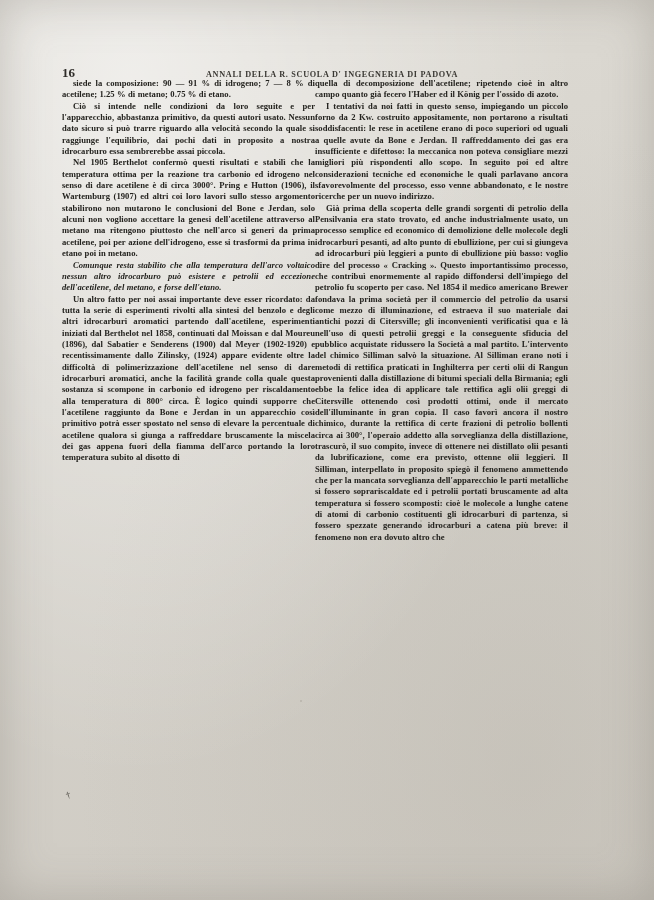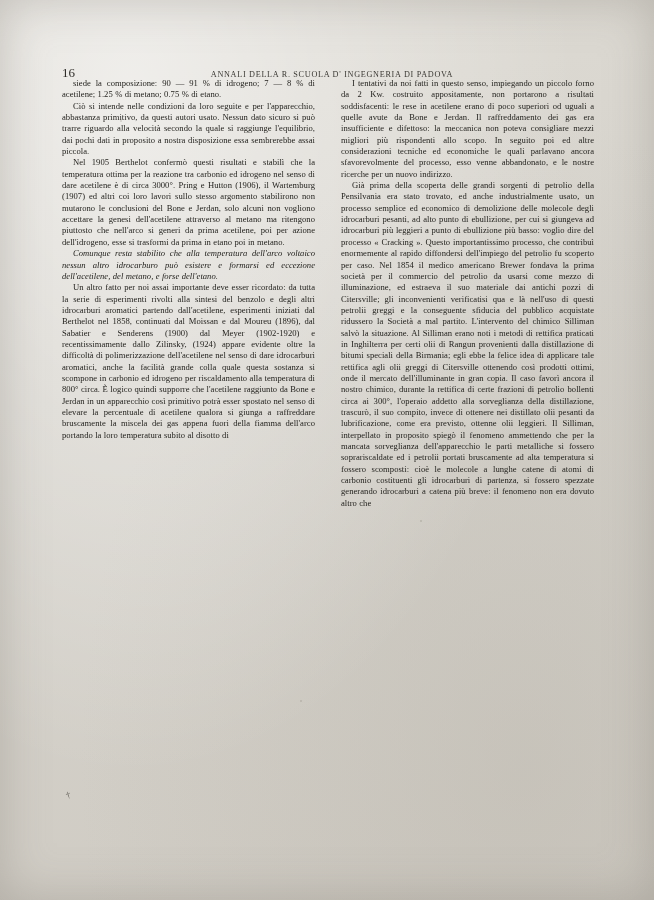--- a/index.html
+++ b/index.html
@@ -11,20 +11,21 @@
     width: 654px;
     height: 900px;
     overflow: hidden;
     font-family: "Liberation Serif", serif;
   }
   .page {
     position: relative;
     width: 654px;
     height: 900px;
     background: #d2d0cb;
+    font-weight: bold;
   }
   .paper {
     position: absolute;
     left: 0; top: 0;
     width: 654px;
     height: 900px;
     background:
       radial-gradient(ellipse at 20% 10%, rgba(255,255,255,0.55), rgba(255,255,255,0) 60%),
       radial-gradient(ellipse at 80% 85%, rgba(180,175,165,0.35), rgba(255,255,255,0) 60%),
       linear-gradient(170deg, #dedbd4 0%, #d6d3cc 40%, #cfcbc3 100%);
@@ -56,21 +57,20 @@
     color: #3a3833;
     font-variant: small-caps;
     text-transform: uppercase;
     padding-right: 26px;
     white-space: nowrap;
     overflow: hidden;
     margin-top: 30px;
   }
   .columns {
     display: flex;
-    gap: 26px;
   }
   .col {
     width: 253px;
   }
   p {
     margin: 0;
     font-size: 8.6px;
     line-height: 11.35px;
     text-align: justify;
     text-align-last: left;
@@ -113,27 +113,28 @@
 
     <div class="header">
       <div class="folio">16</div>
       <div class="running-head">Annali della R. Scuola d' Ingegneria di Padova</div>
     </div>
 
     <div class="columns">
 
       <div class="col">
         <p>siede la composizione: 90 — 91 % di idrogeno; 7 — 8 % di acetilene; 1.25 % di metano; 0.75 % di etano.</p>
-        <p>Ciò si intende nelle condizioni da loro seguite e per l'apparecchio, abbastanza primitivo, da questi autori usato. Nessun dato sicuro si può trarre riguardo alla velocità secondo la quale si raggiunge l'equilibrio, dai pochi dati in proposito a nostra disposizione essa sembrerebbe assai piccola.</p>
+        <p>Ciò si intende nelle condizioni da loro seguite e per l'apparecchio, abbastanza primitivo, da questi autori usato. Nessun dato sicuro si può trarre riguardo alla velocità secondo la quale si raggiunge l'equilibrio, dai pochi dati in proposito a nostra idrocarburo essa sembrerebbe assai piccola.</p>
         <p>Nel 1905 Berthelot confermò questi risultati e stabilì che la temperatura ottima per la reazione tra carbonio ed idrogeno nel senso di dare acetilene è di circa 3000°. Pring e Hutton (1906), il Wartemburg (1907) ed altri coi loro lavori sullo stesso argomento stabilirono non mutarono le conclusioni del Bone e Jerdan, solo alcuni non vogliono accettare la genesi dell'acetilene attraverso al metano ma ritengono piuttosto che nell'arco si generi da prima acetilene, poi per azione dell'idrogeno, esse si trasformi da prima in etano poi in metano.</p>
-        <p class="ital">Comunque resta stabilito che alla temperatura dell'arco voltaico nessun altro idrocarburo può esistere e formarsi ed eccezione dell'acetilene, del metano, e forse dell'etano.</p>
+        <p class="ital">Comunque resta stabilito che alla temperatura dell'arco voltaico nessun altro idrocarburo può esistere e petrolii ed eccezione dell'acetilene, del metano, e forse dell'etano.</p>
         <p>Un altro fatto per noi assai importante deve esser ricordato: da tutta la serie di esperimenti rivolti alla sintesi del benzolo e degli altri idrocarburi aromatici partendo dall'acetilene, esperimenti iniziati dal Berthelot nel 1858, continuati dal Moissan e dal Moureu (1896), dal Sabatier e Senderens (1900) dal Meyer (1902-1920) e recentissimamente dallo Zilinsky, (1924) appare evidente oltre la difficoltà di polimerizzazione dell'acetilene nel senso di dare idrocarburi aromatici, anche la facilità grande colla quale questa sostanza si scompone in carbonio ed idrogeno per riscaldamento alla temperatura di 800° circa. È logico quindi supporre che l'acetilene raggiunto da Bone e Jerdan in un apparecchio così primitivo potrà esser spostato nel senso di elevare la percentuale di acetilene qualora si giunga a raffreddare bruscamente la miscela dei gas appena fuori della fiamma dell'arco portando la loro temperatura subito al disotto di</p>
       </div>
 
       <div class="col">
+        <p class="noindent">quella di decomposizione dell'acetilene; ripetendo cioè in altro campo quanto già fecero l'Haber ed il König per l'ossido di azoto.</p>
         <p>I tentativi da noi fatti in questo senso, impiegando un piccolo forno da 2 Kw. costruito appositamente, non portarono a risultati soddisfacenti: le rese in acetilene erano di poco superiori od uguali a quelle avute da Bone e Jerdan. Il raffreddamento dei gas era insufficiente e difettoso: la meccanica non poteva consigliare mezzi migliori più rispondenti allo scopo. In seguito poi ed altre considerazioni tecniche ed economiche le quali parlavano ancora sfavorevolmente del processo, esso venne abbandonato, e le nostre ricerche per un nuovo indirizzo.</p>
         <p>Già prima della scoperta delle grandi sorgenti di petrolio della Pensilvania era stato trovato, ed anche industrialmente usato, un processo semplice ed economico di demolizione delle molecole degli idrocarburi pesanti, ad alto punto di ebullizione, per cui si giungeva ad idrocarburi più leggieri a punto di ebullizione più basso: voglio dire del processo « Cracking ». Questo importantissimo processo, che contribuì enormemente al rapido diffondersi dell'impiego del petrolio fu scoperto per caso. Nel 1854 il medico americano Brewer fondava la prima società per il commercio del petrolio da usarsi come mezzo di illuminazione, ed estraeva il suo materiale dai antichi pozzi di Citersville; gli inconvenienti verificatisi qua e là nell'uso di questi petrolii greggi e la conseguente sfiducia del pubblico acquistate ridussero la Società a mal partito. L'intervento del chimico Silliman salvò la situazione. Al Silliman erano noti i metodi di rettifica praticati in Inghilterra per certi olii di Rangun provenienti dalla distillazione di bitumi speciali della Birmania; egli ebbe la felice idea di applicare tale rettifica agli olii greggi di Citersville ottenendo così prodotti ottimi, onde il mercato dell'illuminante in gran copia. Il caso favorì ancora il nostro chimico, durante la rettifica di certe frazioni di petrolio bollenti circa ai 300°, l'operaio addetto alla sorveglianza della distillazione, trascurò, il suo compito, invece di ottenere nei distillato olii pesanti da lubrificazione, come era previsto, ottenne olii leggieri. Il Silliman, interpellato in proposito spiegò il fenomeno ammettendo che per la mancata sorveglianza dell'apparecchio le parti metalliche si fossero soprariscaldate ed i petrolii portati bruscamente ad alta temperatura si fossero scomposti: cioè le molecole a lunghe catene di atomi di carbonio costituenti gli idrocarburi di partenza, si fossero spezzate generando idrocarburi a catena più breve: il fenomeno non era dovuto altro che</p>
       </div>
 
     </div>
   </div>
 
   <div class="mark">†</div>
 
   <div class="speck" style="left:120px; top:120px; width:2px; height:2px;"></div>

